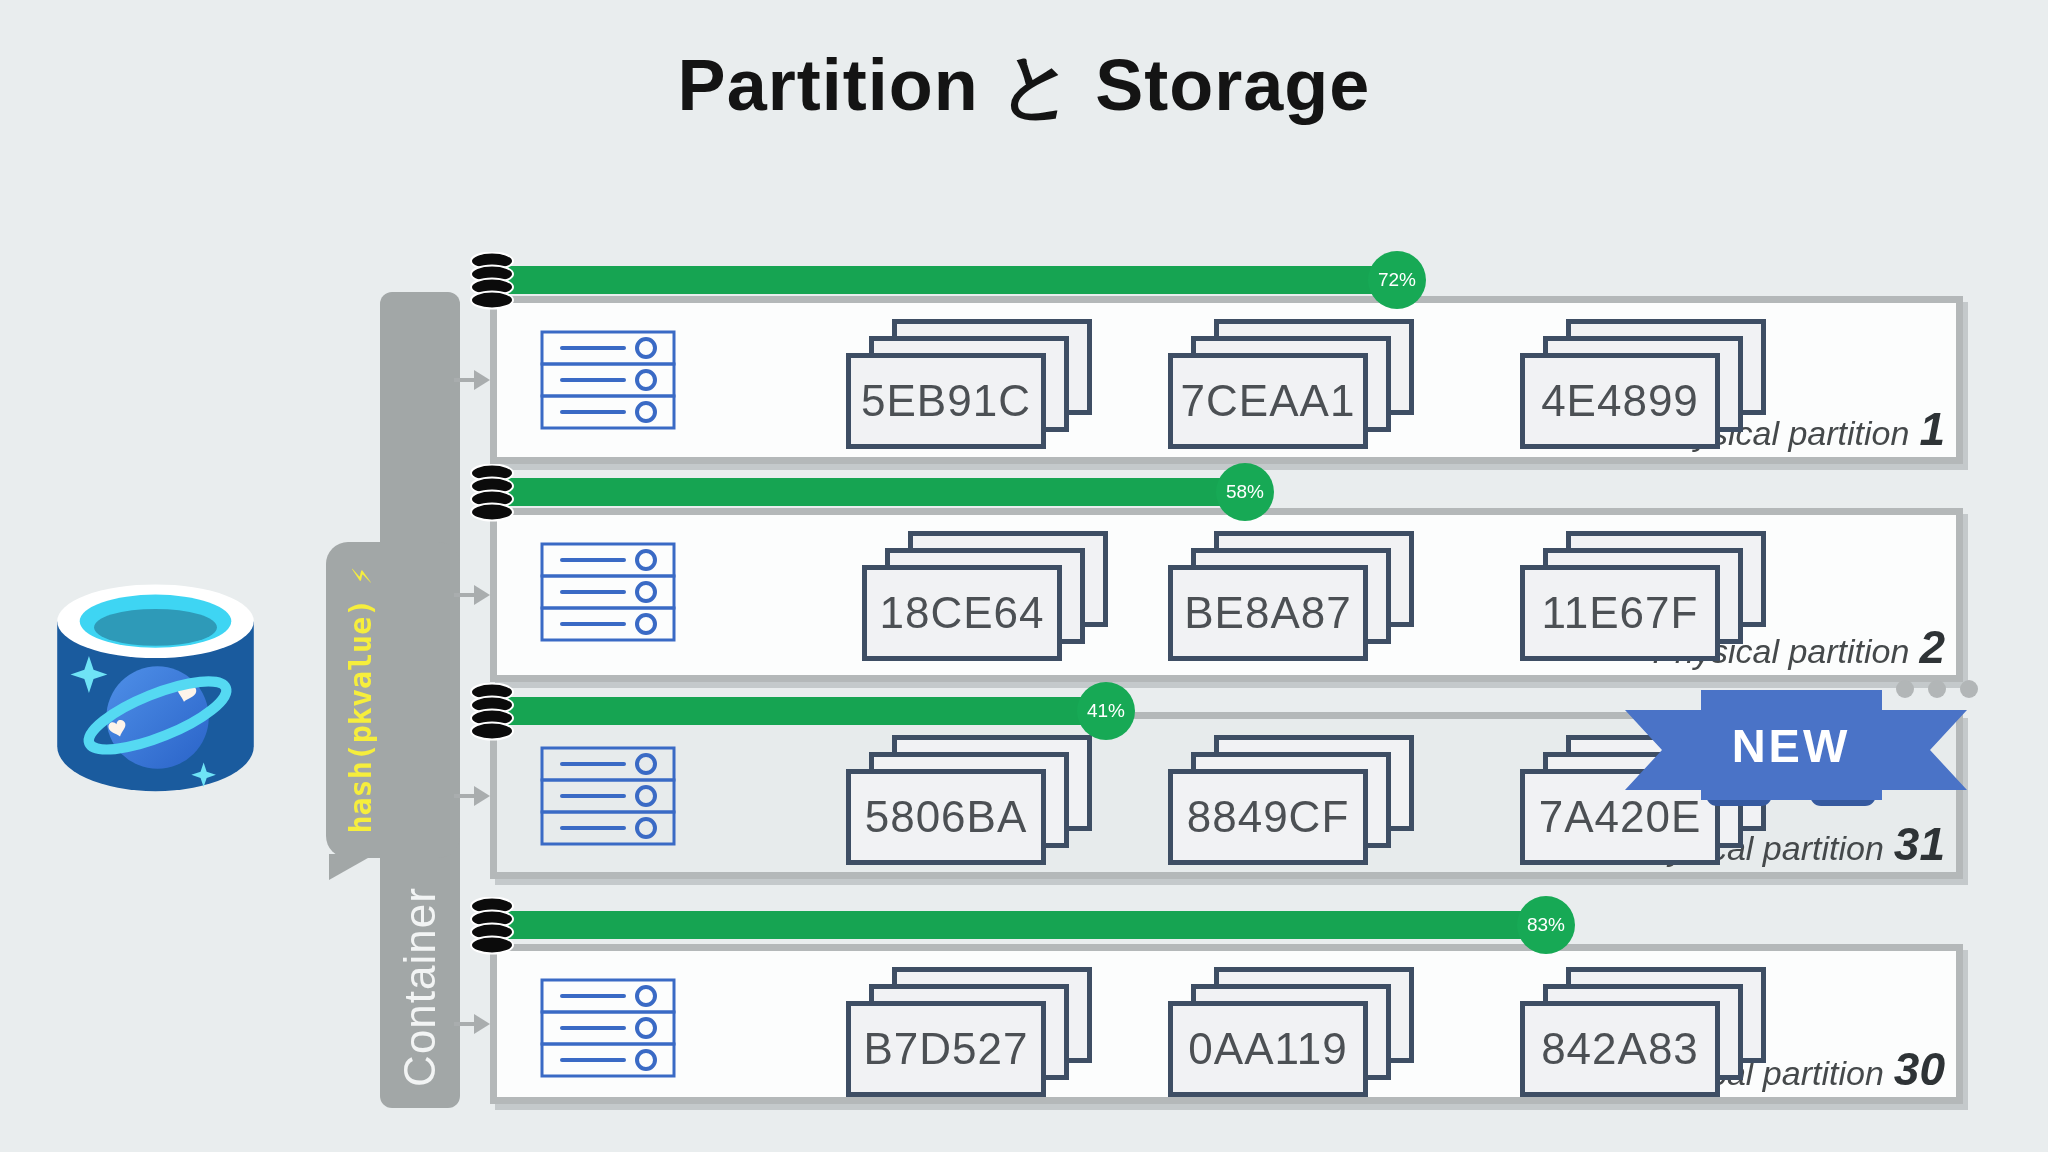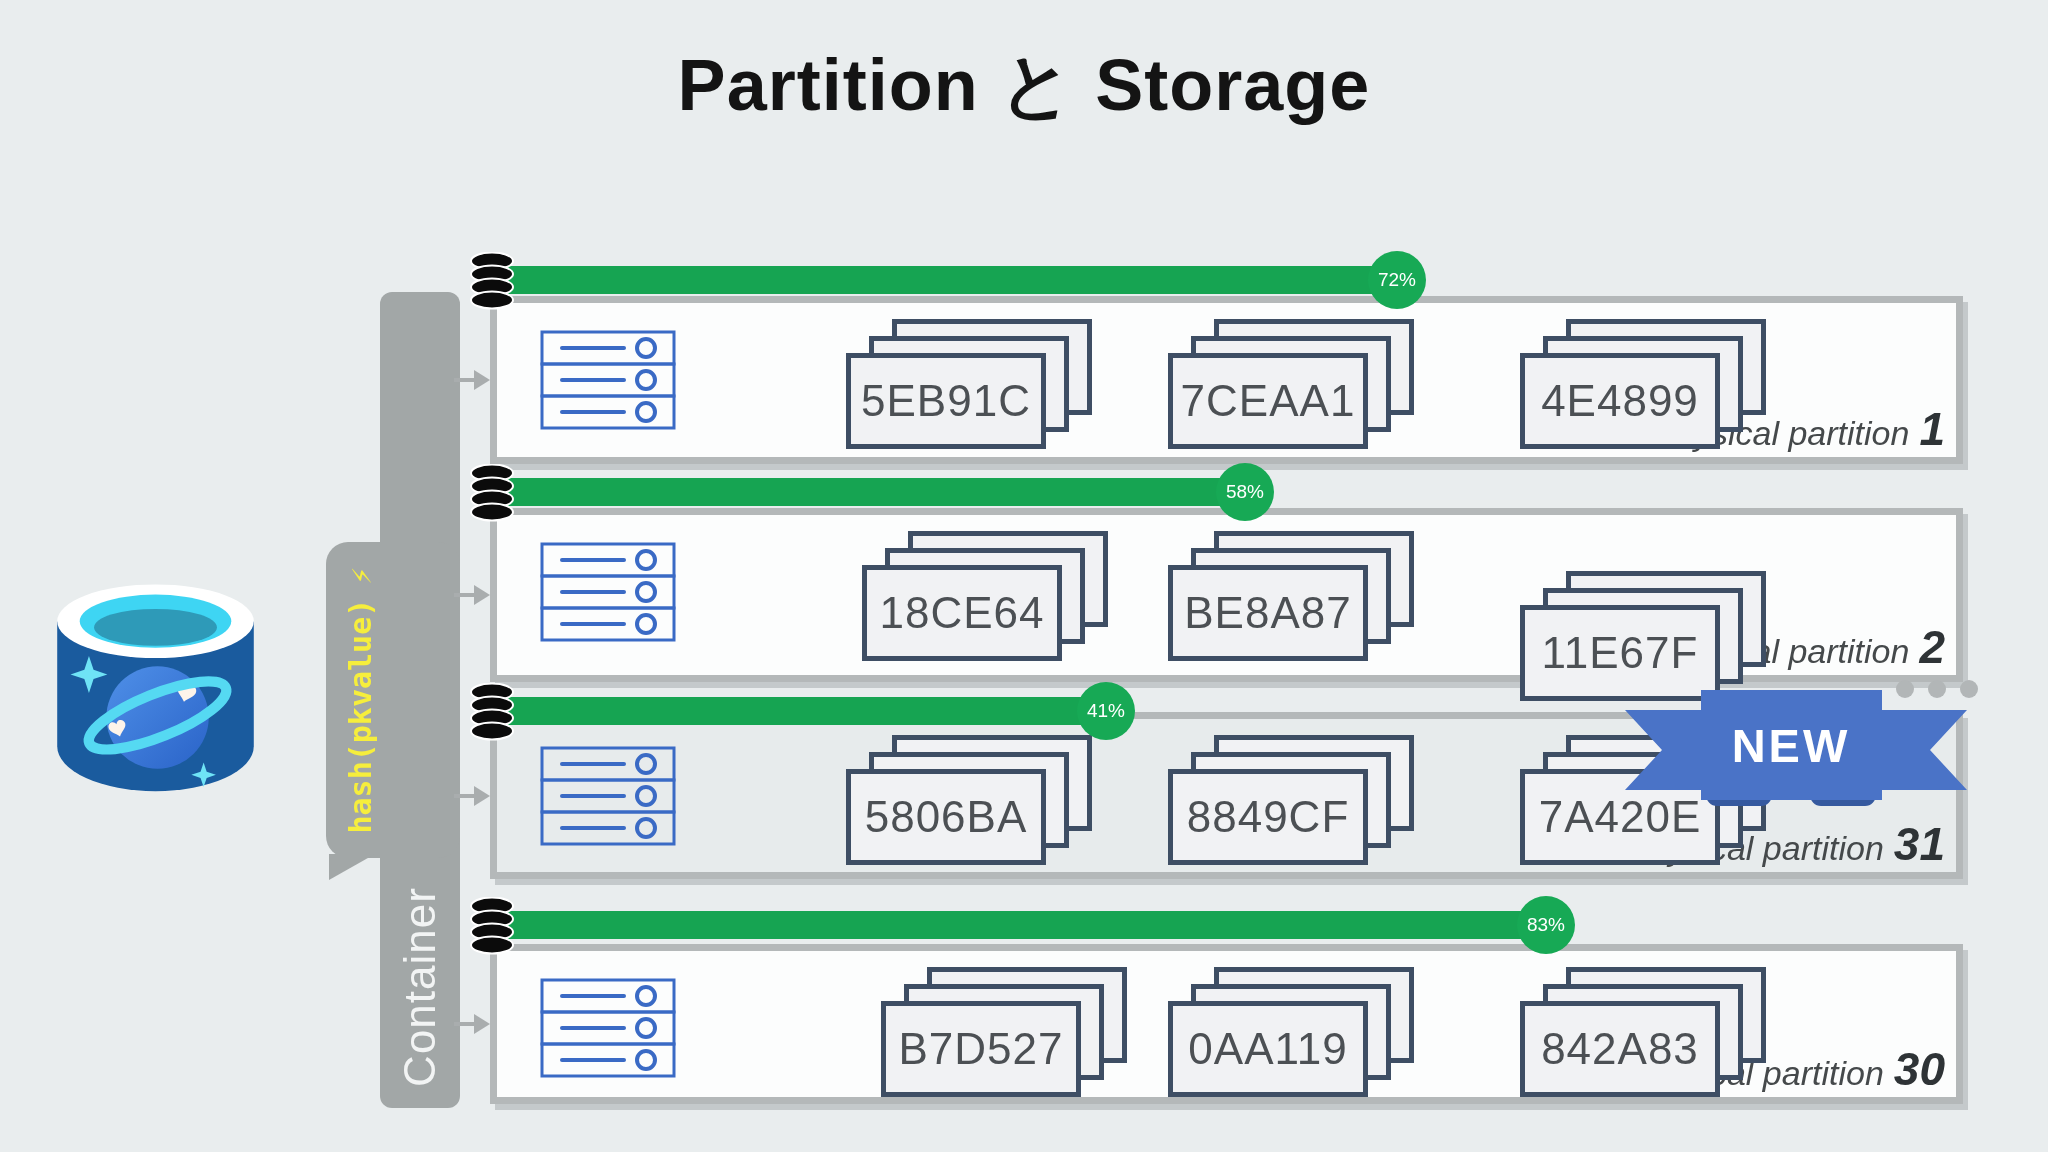--- a/index.html
+++ b/index.html
@@ -171,21 +171,21 @@
   </div>
 
   <div class="stack" style="left: 1168px; top: 531px;">
     <div class="card c2"></div>
     <div class="card c1"></div>
     <div class="card c0">
             <span class="code">BE8A87</span>
           </div>
   </div>
 
-  <div class="stack" style="left: 1520px; top: 531px; margin-top: 40px;">
+  <div class="stack" style="left: 1520px; top: 531px;">
     <div class="card c2"></div>
     <div class="card c1"></div>
     <div class="card c0">
             <span class="code">11E67F</span>
           </div>
   </div>
 </div>
 
   <div>
     <div class="pbox gray" style="top: 712px; height: 167px;"></div>
@@ -263,21 +263,21 @@
       <rect x="2" y="66" width="132" height="32" fill="none" stroke="#3a6ac5" stroke-width="3"></rect>
       <line x1="22" y1="18" x2="84" y2="18" stroke="#3a6ac5" stroke-width="4" stroke-linecap="round"></line>
       <line x1="22" y1="50" x2="84" y2="50" stroke="#3a6ac5" stroke-width="4" stroke-linecap="round"></line>
       <line x1="22" y1="82" x2="84" y2="82" stroke="#3a6ac5" stroke-width="4" stroke-linecap="round"></line>
       <circle cx="106" cy="18" r="9" fill="none" stroke="#3a6ac5" stroke-width="4"></circle>
       <circle cx="106" cy="50" r="9" fill="none" stroke="#3a6ac5" stroke-width="4"></circle>
       <circle cx="106" cy="82" r="9" fill="none" stroke="#3a6ac5" stroke-width="4"></circle>
     </svg>
     <div class="plabel" style="top: 1042px; right: auto; left: 0px; width: 1945px; text-align: right;"><span>Physical partition</span><span class="pl-n">30</span></div>
 
-  <div class="stack" style="left: 846px; top: 967px; margin-left: 35px;">
+  <div class="stack" style="left: 846px; top: 967px;">
     <div class="card c2"></div>
     <div class="card c1"></div>
     <div class="card c0">
             <span class="code">B7D527</span>
           </div>
   </div>
 
   <div class="stack" style="left: 1168px; top: 967px; text-decoration: underline;">
     <div class="card c2"></div>
     <div class="card c1"></div>

